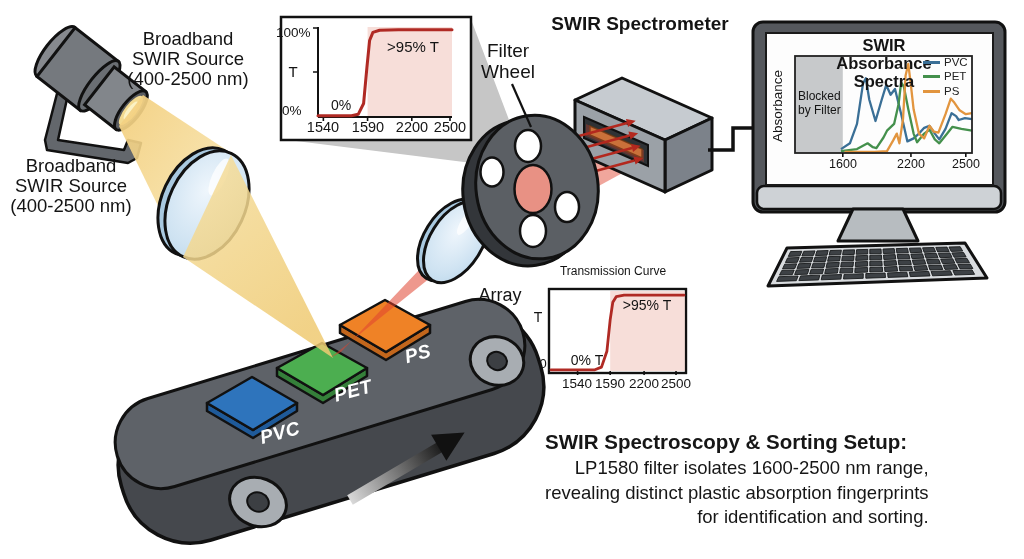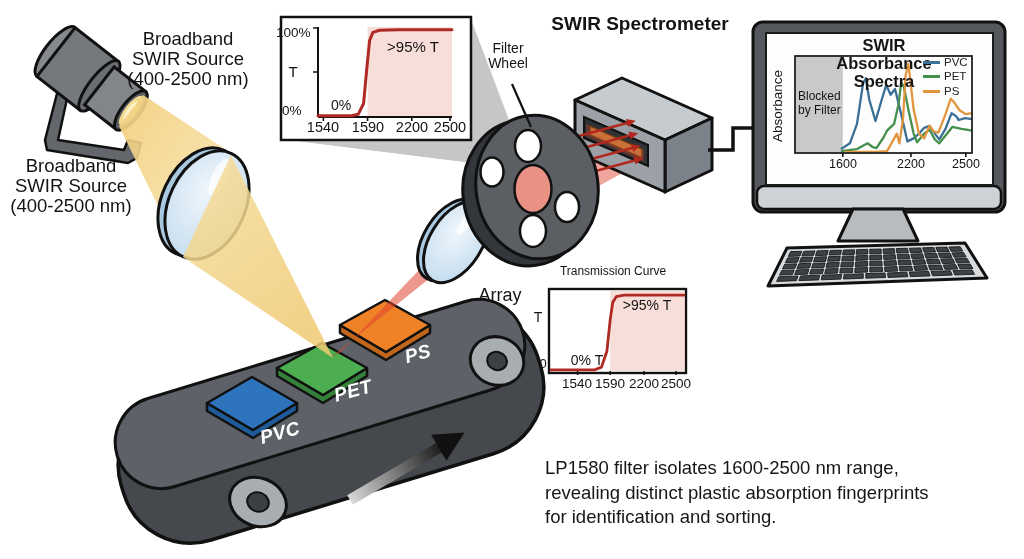--- a/index.html
+++ b/index.html
@@ -7,21 +7,21 @@
          font-family:"Liberation Sans", sans-serif;color:#161616;}
   .stage svg{position:absolute;left:0;top:0;}
   .lbl{position:absolute;text-align:center;white-space:pre-line;transform:translateX(-50%);
        line-height:1.08;color:#141414;}
   .lbl-left{position:absolute;text-align:right;white-space:pre-line;color:#141414;}
   .lbl-right{position:absolute;white-space:pre-line;color:#141414;}
   .sample-lbl{position:absolute;color:#ffffff;font-style:italic;font-weight:bold;
               transform:translate(-50%,-50%) rotate(-15deg);letter-spacing:0.5px;}
   .rot90{transform:translate(-50%,-50%) rotate(-90deg);transform-origin:center;}
   .caption-head{position:absolute;font-weight:bold;}
-  .caption-body{position:absolute;white-space:pre-line;}
+  .caption-body{position:absolute;white-space:pre-line;text-align:right;}
   .legend{position:absolute;display:flex;flex-direction:column;gap:2px;}
   .legend-row{display:flex;align-items:center;height:12.5px;}
   .legend-dash{width:17px;height:2.6px;margin-right:4px;flex:0 0 auto;}
   .legend-txt{font-size:11.5px;color:#222;line-height:1;}
 </style>
 </head>
 <body>
 
 <div class="stage">
 
@@ -260,21 +260,21 @@
   <line x1="512" y1="84" x2="531" y2="127" stroke="#111" stroke-width="2.2"></line>
 </svg>
 
 <div class="lbl" style="left:188px;top:29px;font-size:18.5px;">Broadband
 SWIR Source
 (400-2500 nm)</div>
 <div class="lbl" style="left:71px;top:156px;font-size:18.5px;">Broadband
 SWIR Source
 (400-2500 nm)</div>
 
-<div class="lbl" style="left:508px;top:41px;font-size:14px;">Filter
+<div class="lbl" style="left:508px;top:41px;font-size:19px;">Filter
 Wheel</div>
 
 <div class="lbl" style="left:640px;top:14px;font-size:19px;font-weight:bold;">SWIR Spectrometer</div>
 
 <div class="lbl" style="left:500px;top:286px;font-size:18px;">Array</div>
 
 <div class="lbl-right" style="left:276px;top:25px;width:38px;font-size:13.5px;">100%</div>
 <div class="lbl" style="left:293px;top:64px;font-size:15px;">T</div>
 <div class="lbl-right" style="left:282px;top:103px;width:32px;font-size:13.5px;">0%</div>
 <div class="lbl" style="left:341px;top:98px;font-size:14px;">0%</div>
@@ -314,17 +314,18 @@
   <div class="legend-row">
     <span class="legend-dash" style="background: rgb(226, 149, 63);"></span>
     <span class="legend-txt">PS</span>
   </div>
 </div>
 
 <div class="sample-lbl" style="left:280px;top:433px;font-size:19px;">PVC</div>
 <div class="sample-lbl" style="left:353px;top:391px;font-size:19px;">PET</div>
 <div class="sample-lbl" style="left:418px;top:354px;font-size:19px;">PS</div>
 
+<div class="caption-head" style="left:545px;top:430px;font-size:20.5px;">SWIR Spectroscopy &amp; Sorting Setup:</div>
 <div class="caption-body" style="left:545px;top:456px;font-size:18.5px;line-height:24.5px;">LP1580 filter isolates 1600-2500 nm range,
 revealing distinct plastic absorption fingerprints
 for identification and sorting.</div>
 
 </div>
 
 </body></html>

